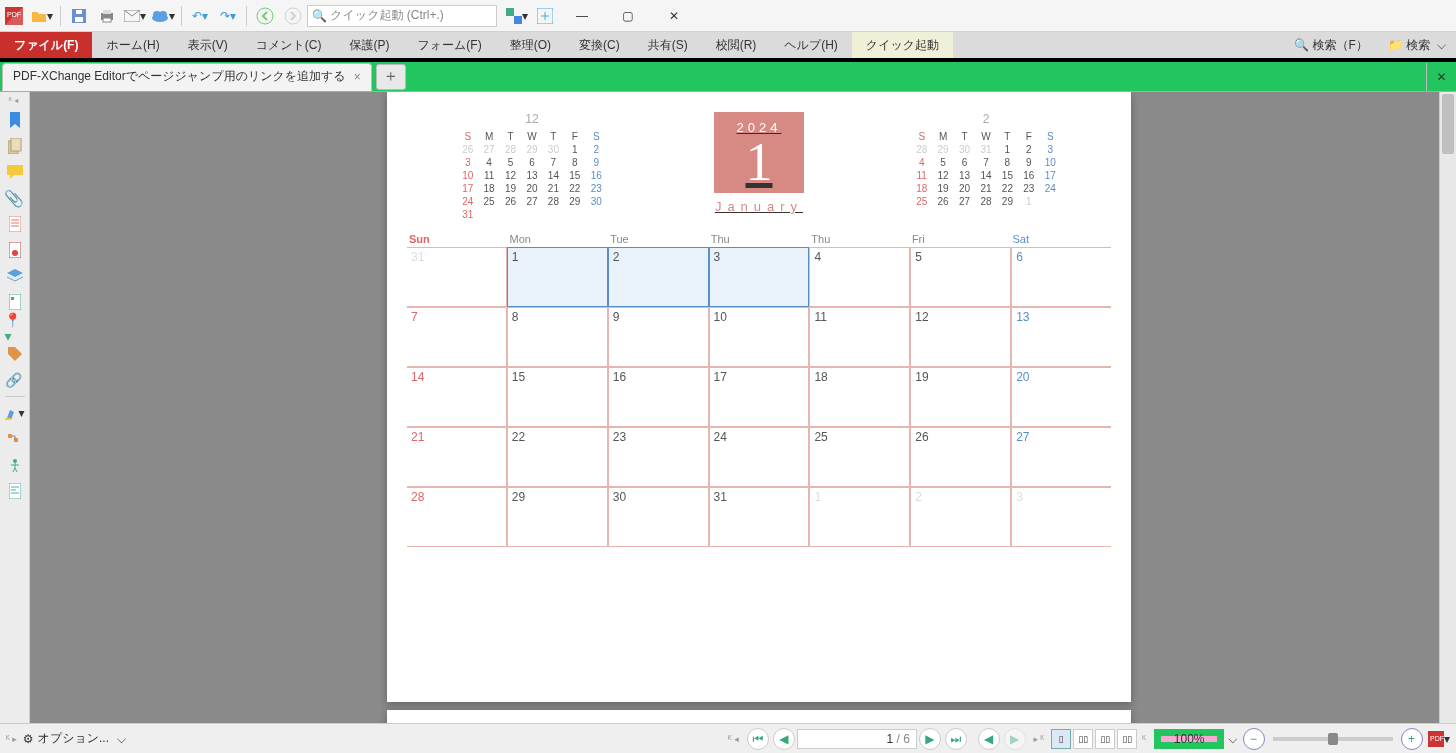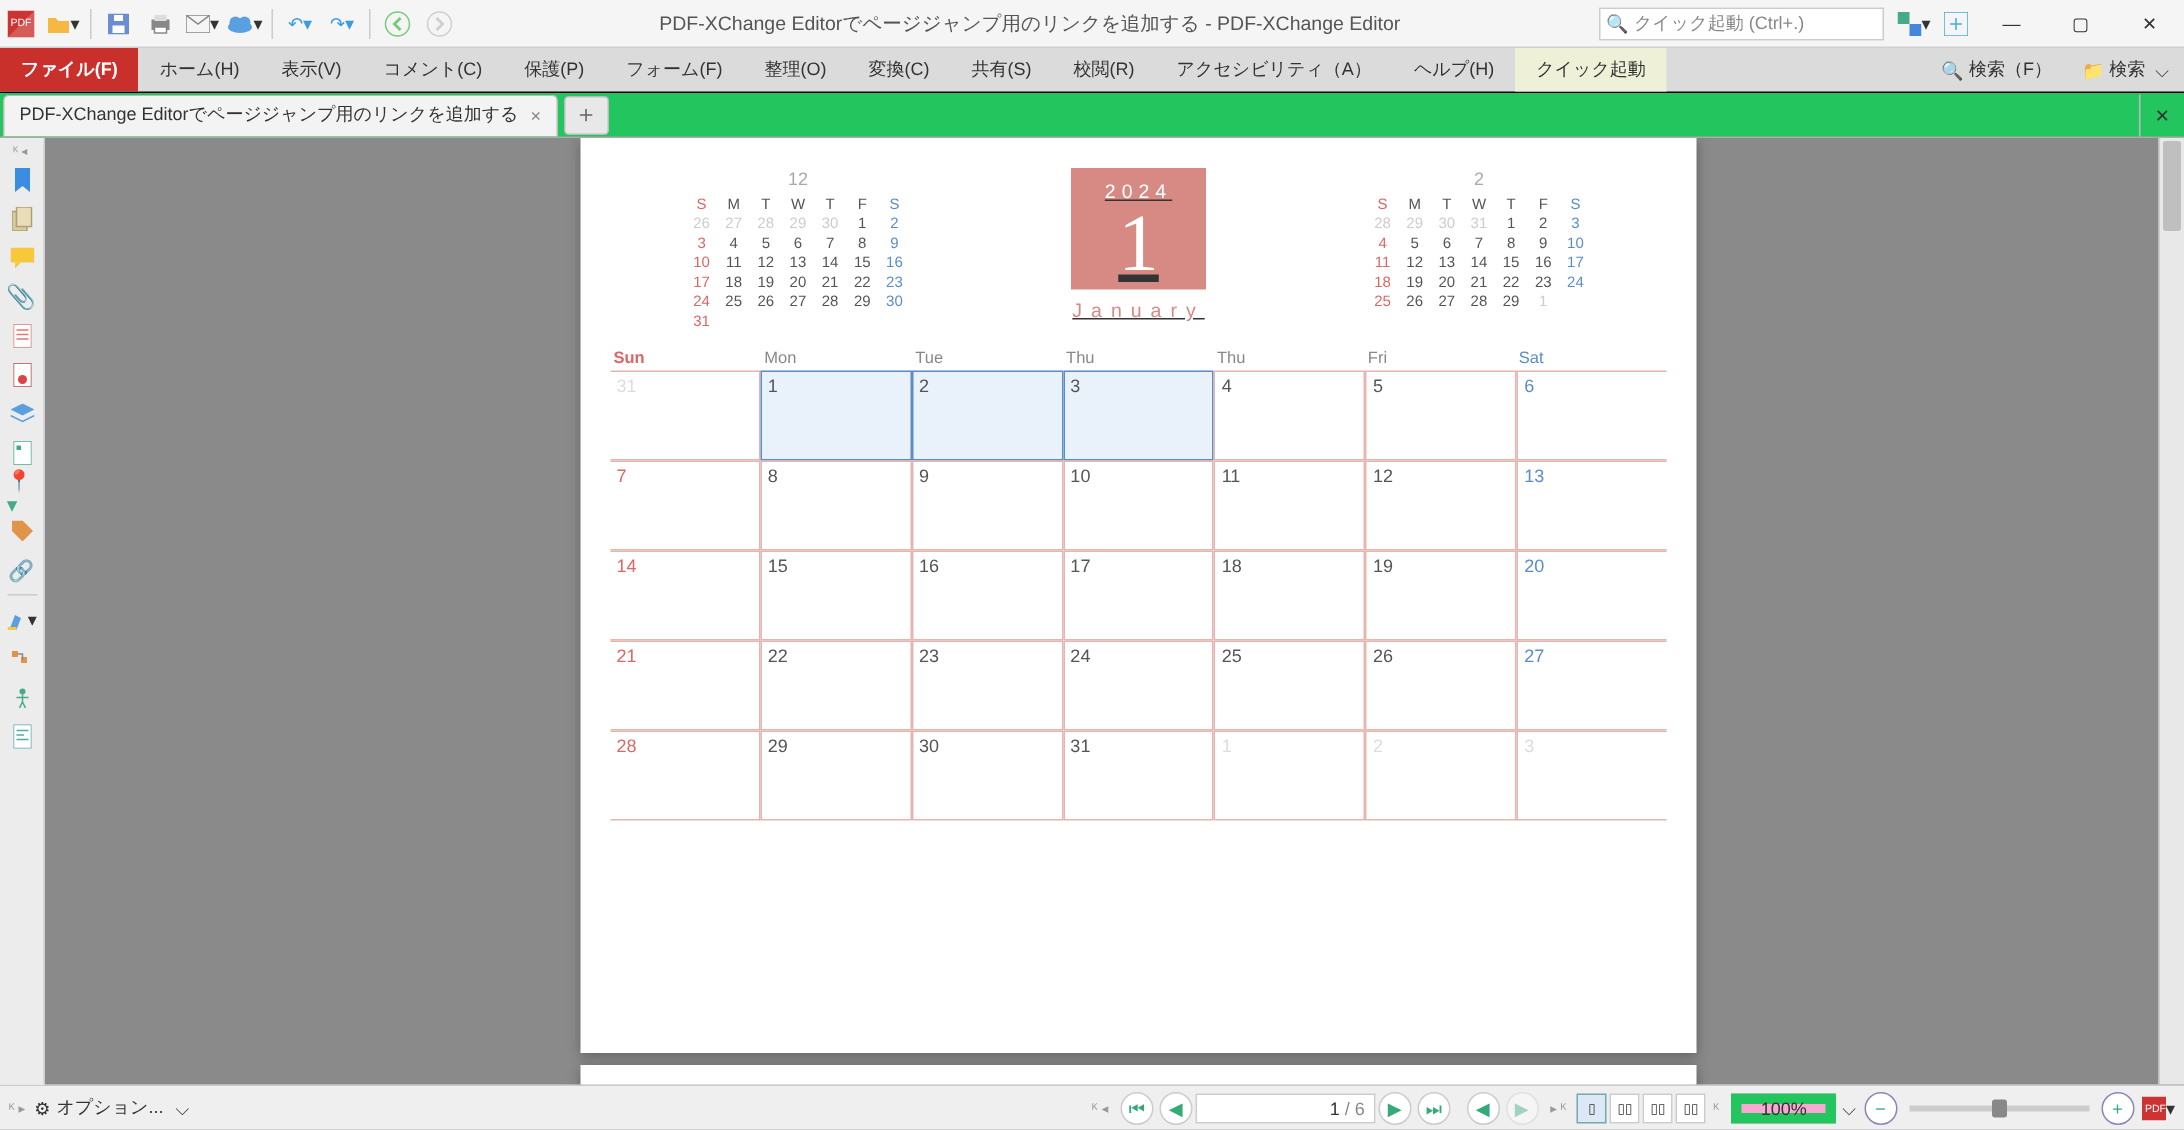--- a/index.html
+++ b/index.html
@@ -7,21 +7,21 @@
 
 
 .titlebar { height: 32px; background: #f5f5f5; display: flex; align-items: center; border-bottom: 1px solid #d0d0d0; }
 .titlebar .tb-icon { width: 24px; height: 24px; display: inline-flex; align-items: center; justify-content: center; margin: 0 2px; cursor: pointer; }
 .titlebar .sep { width: 1px; height: 20px; background: #ccc; margin: 0 4px; }
 .titlebar .title-text { flex: 1; text-align: center; color: #555; font-size: 13px; }
 .titlebar .quick-launch { width: 190px; height: 22px; border: 1px solid #ccc; background: #fff; display: flex; align-items: center; padding: 0 4px; font-size: 12px; color: #888; margin-right: 6px; }
 .titlebar .winbtn { width: 46px; height: 32px; display: flex; align-items: center; justify-content: center; cursor: pointer; }
 
 
-.menutabs { height: 30px; background: #dbdbdb; display: flex; align-items: stretch; border-bottom: 1px solid #000000; }
+.menutabs { height: 30px; background: #dbdbdb; display: flex; align-items: stretch; border-bottom: 4px solid #000000; }
 .menutabs .tab { padding: 0 14px; display: flex; align-items: center; font-size: 12px; cursor: pointer; color: #333; }
 .menutabs .tab.file { background: #c9302c; color: #fff; font-weight: bold; }
 .menutabs .tab.active { background: #eef0d8; }
 .menutabs .spacer { flex: 1; }
 .menutabs .search-btn { display: flex; align-items: center; padding: 0 10px; font-size: 12px; cursor: pointer; }
 
 
 .doctabs { height: 30px; background: #22c55e; display: flex; align-items: center; border-bottom: 1px solid #aaa; }
 .doctabs .doctab { height: 28px; background: #f3f3f3; border: 1px solid #bbb; border-bottom-color: #f3f3f3; display: flex; align-items: center; padding: 0 10px; font-size: 12px; border-radius: 4px 4px 0 0; margin-left: 2px; max-width: 400px; }
 .doctabs .doctab .x { margin-left: 8px; color: #888; cursor: pointer; }
@@ -132,21 +132,20 @@
         <circle cx="9" cy="9" r="8" fill="none" stroke="#7c7"></circle>
         <path d="M11 5l-4 4 4 4" stroke="#7c7" fill="none" stroke-width="2"></path>
       </svg>
     </span>
   <span class="tb-icon" style="opacity:.4">
       <svg width="18" height="18">
         <circle cx="9" cy="9" r="8" fill="none" stroke="#999"></circle>
         <path d="M7 5l4 4-4 4" stroke="#999" fill="none" stroke-width="2"></path>
       </svg>
     </span>
-  <span class="title-text">PDF-XChange Editorでページジャンプ用のリンクを追加する - PDF-XChange Editor</span>
   <span class="quick-launch"><span>🔍</span>&nbsp;<span>クイック起動 (Ctrl+.)</span></span>
   <span class="tb-icon"><svg width="16" height="16">
         <rect width="8" height="8" fill="#4a8"></rect>
         <rect x="8" y="8" width="8" height="8" fill="#48d"></rect>
       </svg>▾</span>
   <span class="tb-icon">
       <svg width="16" height="16">
         <rect width="16" height="16" fill="none" stroke="#4ad"></rect>
         <path d="M4 8h8M8 4v8" stroke="#4ad"></path>
       </svg>
@@ -160,21 +159,20 @@
   <div class="tab file">ファイル(F)</div>
   <div class="tab">ホーム(H)</div>
   <div class="tab">表示(V)</div>
   <div class="tab">コメント(C)</div>
   <div class="tab">保護(P)</div>
   <div class="tab">フォーム(F)</div>
   <div class="tab">整理(O)</div>
   <div class="tab">変換(C)</div>
   <div class="tab">共有(S)</div>
   <div class="tab">校閲(R)</div>
-  <div class="tab">アクセシビリティ（A）</div>
   <div class="tab">ヘルプ(H)</div>
   <div class="tab active">クイック起動</div>
   <div class="spacer"></div>
   <div class="search-btn"><span>🔍</span>&nbsp;<span>検索（F）</span></div>
   <div class="search-btn"><span>📁</span>&nbsp;<span>検索</span>&nbsp;&nbsp;⌵</div>
 </div>
 
 <div class="doctabs">
   <div class="doctab">
     <span>PDF-XChange Editorでページジャンプ用のリンクを追加する</span>

